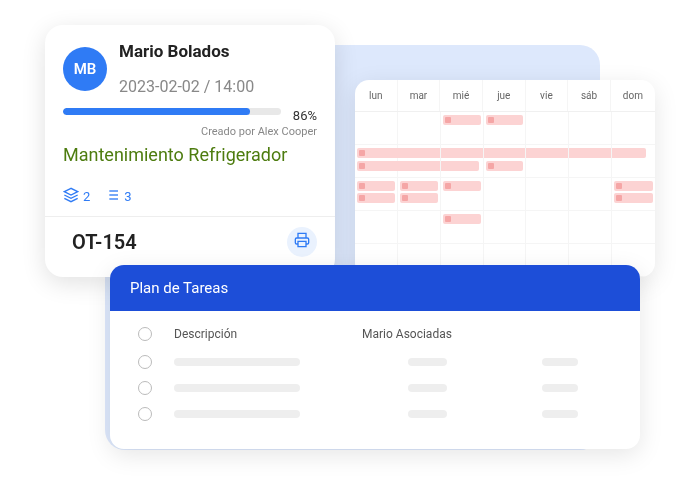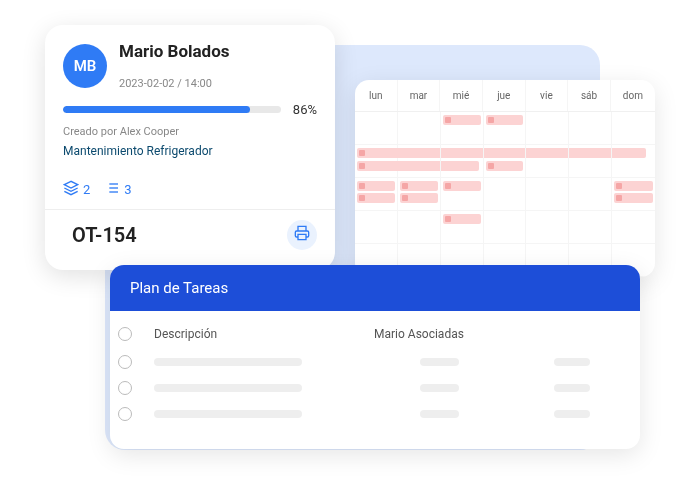--- a/index.html
+++ b/index.html
@@ -4,27 +4,27 @@
   <style>
     * { box-sizing: border-box; margin: 0; padding: 0; font-family: -apple-system, BlinkMacSystemFont, 'Segoe UI', Roboto, sans-serif; }
     body { width: 700px; height: 500px; position: relative; background: #fff; overflow: hidden; }
     
     .bg-blob { position: absolute; top: 45px; left: 105px; width: 495px; height: 405px; background: #dde8fc; border-radius: 20px; }
     
     .work-card { position: absolute; top: 25px; left: 45px; width: 290px; background: #fff; border-radius: 18px; box-shadow: 0 6px 24px rgba(0,0,0,0.12); padding: 16px 18px 20px; }
     .avatar-row { display: flex; align-items: center; gap: 12px; margin-bottom: 12px; }
     .avatar { width: 44px; height: 44px; border-radius: 50%; background: #2f7bf5; color: #fff; display: flex; align-items: center; justify-content: center; font-weight: 600; font-size: 15px; }
     .user-name { font-size: 17px; color: #222; font-weight: 700; }
-    .user-date { font-size: 11px; color: #888; margin-top: 16px; }
-    .progress-row { display: flex; align-items: center; gap: 12px; margin-bottom: 8px; }
+    .user-date { font-size: 16px; color: #888; margin-top: 16px; }
+    .progress-row { display: flex; gap: 12px; margin-bottom: 2px; }
     .progress-bar { flex: 1; height: 7px; background: #e8e8e8; border-radius: 4px; overflow: hidden; }
     .progress-fill { height: 100%; background: #2f7bf5; width: 86%; border-radius: 4px; }
     .progress-pct { font-size: 13px; color: #333; }
-    .created-by { font-size: 11px; color: #888; margin-bottom: 6px; }
-    .task-title { font-size: 12px; color: #0c4a6e; margin-bottom: 22px; }
+    .created-by { font-size: 11px; color: #888; margin-bottom: 6px; text-align: right; }
+    .task-title { font-size: 18px; color: #4d7c0f; margin-bottom: 22px; }
     .icons-row { display: flex; align-items: center; gap: 14px; margin-bottom: 10px; }
     .icon-pair { display: flex; align-items: center; gap: 4px; color: #2f7bf5; font-size: 13px; }
     .icon-pair svg { width: 16px; height: 16px; }
     .divider { height: 1px; background: #eee; margin: 0 -18px 10px; }
     .ot-row { display: flex; align-items: center; justify-content: space-between; margin-left: 9px; }
     .ot-number { font-size: 20px; font-weight: 600; color: #222; }
     .print-btn { width: 30px; height: 30px; border-radius: 50%; background: #eaf2fe; display: flex; align-items: center; justify-content: center; color: #2f7bf5; }
     .print-btn svg { width: 16px; height: 16px; }
     
     .calendar { position: absolute; top: 80px; left: 355px; width: 300px; background: #fff; border-radius: 14px; box-shadow: 0 6px 24px rgba(0,0,0,0.10); overflow: hidden; }
@@ -34,21 +34,21 @@
     .cal-body { display: grid; grid-template-columns: repeat(7, 1fr); grid-template-rows: repeat(5, 33px); }
     .cal-cell { border-right: 1px solid #f5f5f5; border-bottom: 1px solid #f5f5f5; position: relative; padding: 3px 2px; }
     .cal-cell:nth-child(7n) { border-right: none; }
     .event { height: 10px; background: #fcd3d3; border-radius: 2px; margin-bottom: 2px; position: relative; }
     .event::before { content: ''; position: absolute; left: 2px; top: 2px; width: 6px; height: 6px; background: #f5a6a6; border-radius: 1px; }
     .event-span { position: absolute; height: 10px; background: #fcd3d3; border-radius: 2px; }
     .event-span::before { content: ''; position: absolute; left: 2px; top: 2px; width: 6px; height: 6px; background: #f5a6a6; border-radius: 1px; }
     
     .plan-card { position: absolute; top: 265px; left: 110px; width: 530px; background: #fff; border-radius: 14px; box-shadow: 0 6px 24px rgba(0,0,0,0.10); overflow: hidden; }
     .plan-header { background: #1d4ed8; color: #fff; padding: 14px 20px; font-size: 15px; }
-    .plan-body { padding: 16px 8px; }
+    .plan-body { padding: 16px 20px; margin-left: 8px; }
     .plan-cols { display: grid; grid-template-columns: 28px 1fr 130px 120px; gap: 8px; font-size: 12px; color: #555; margin-bottom: 14px; align-items: center; }
     .plan-row { display: grid; grid-template-columns: 28px 1fr 130px 120px; gap: 8px; align-items: center; margin-bottom: 12px; }
     .radio { width: 14px; height: 14px; border: 1.5px solid #bbb; border-radius: 50%; }
     .skel { height: 8px; background: #eee; border-radius: 4px; }
     .skel.w1 { width: 70%; }
     .skel.w2 { width: 30%; margin: 0 auto; }
     .skel.w3 { width: 30%; margin: 0 auto; }
   </style>
 </head>
 <body>

